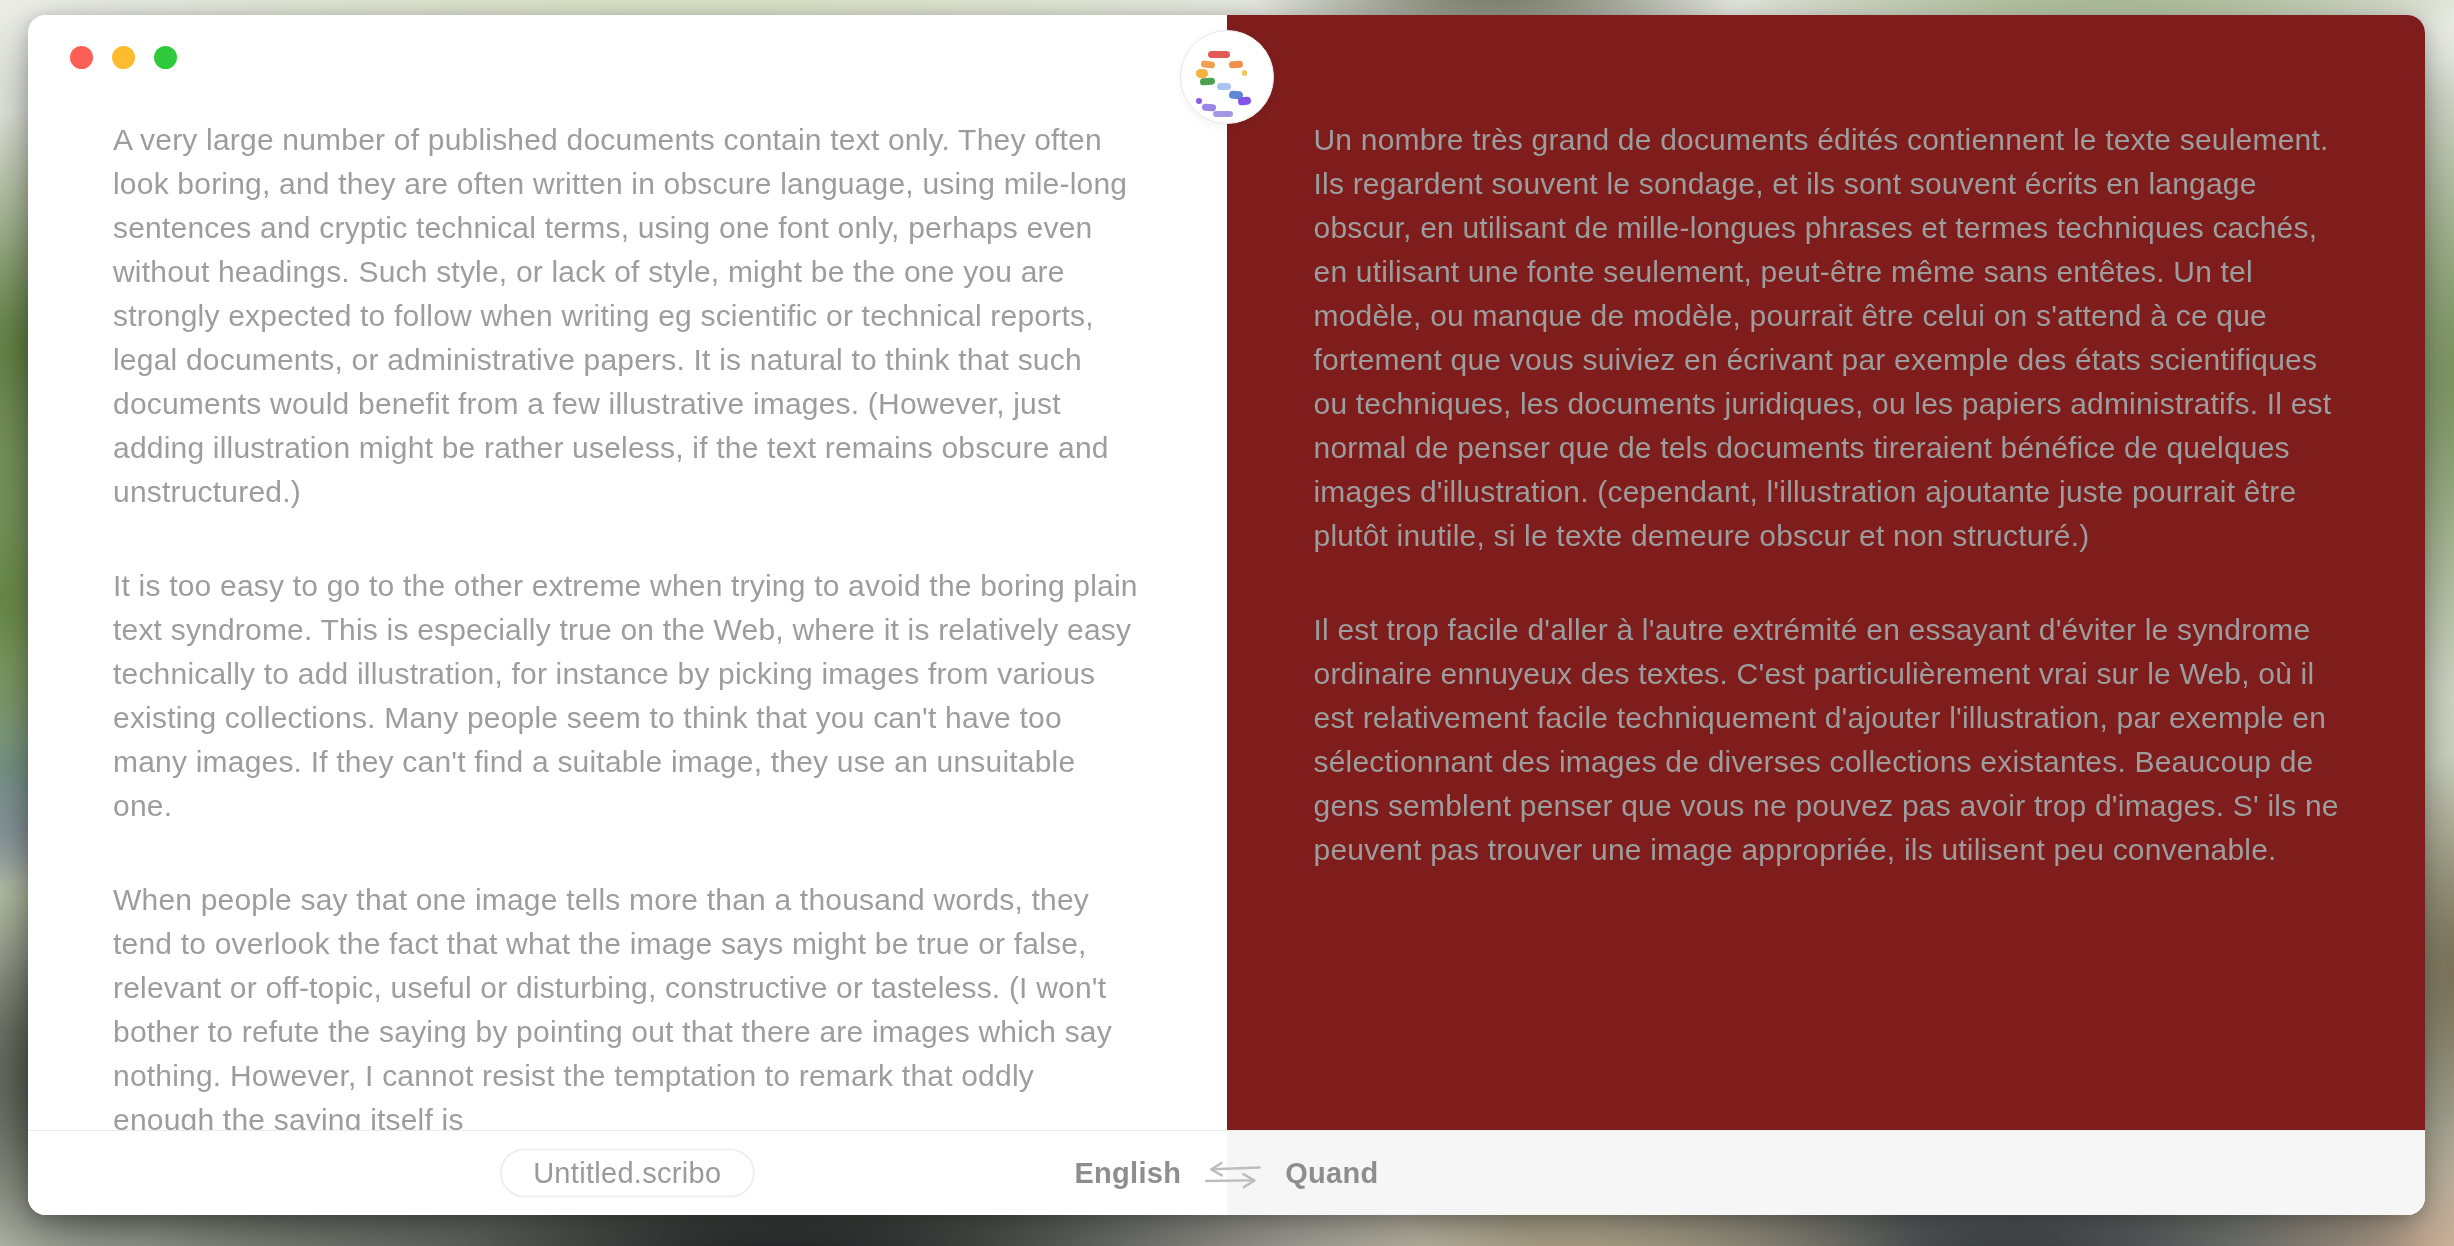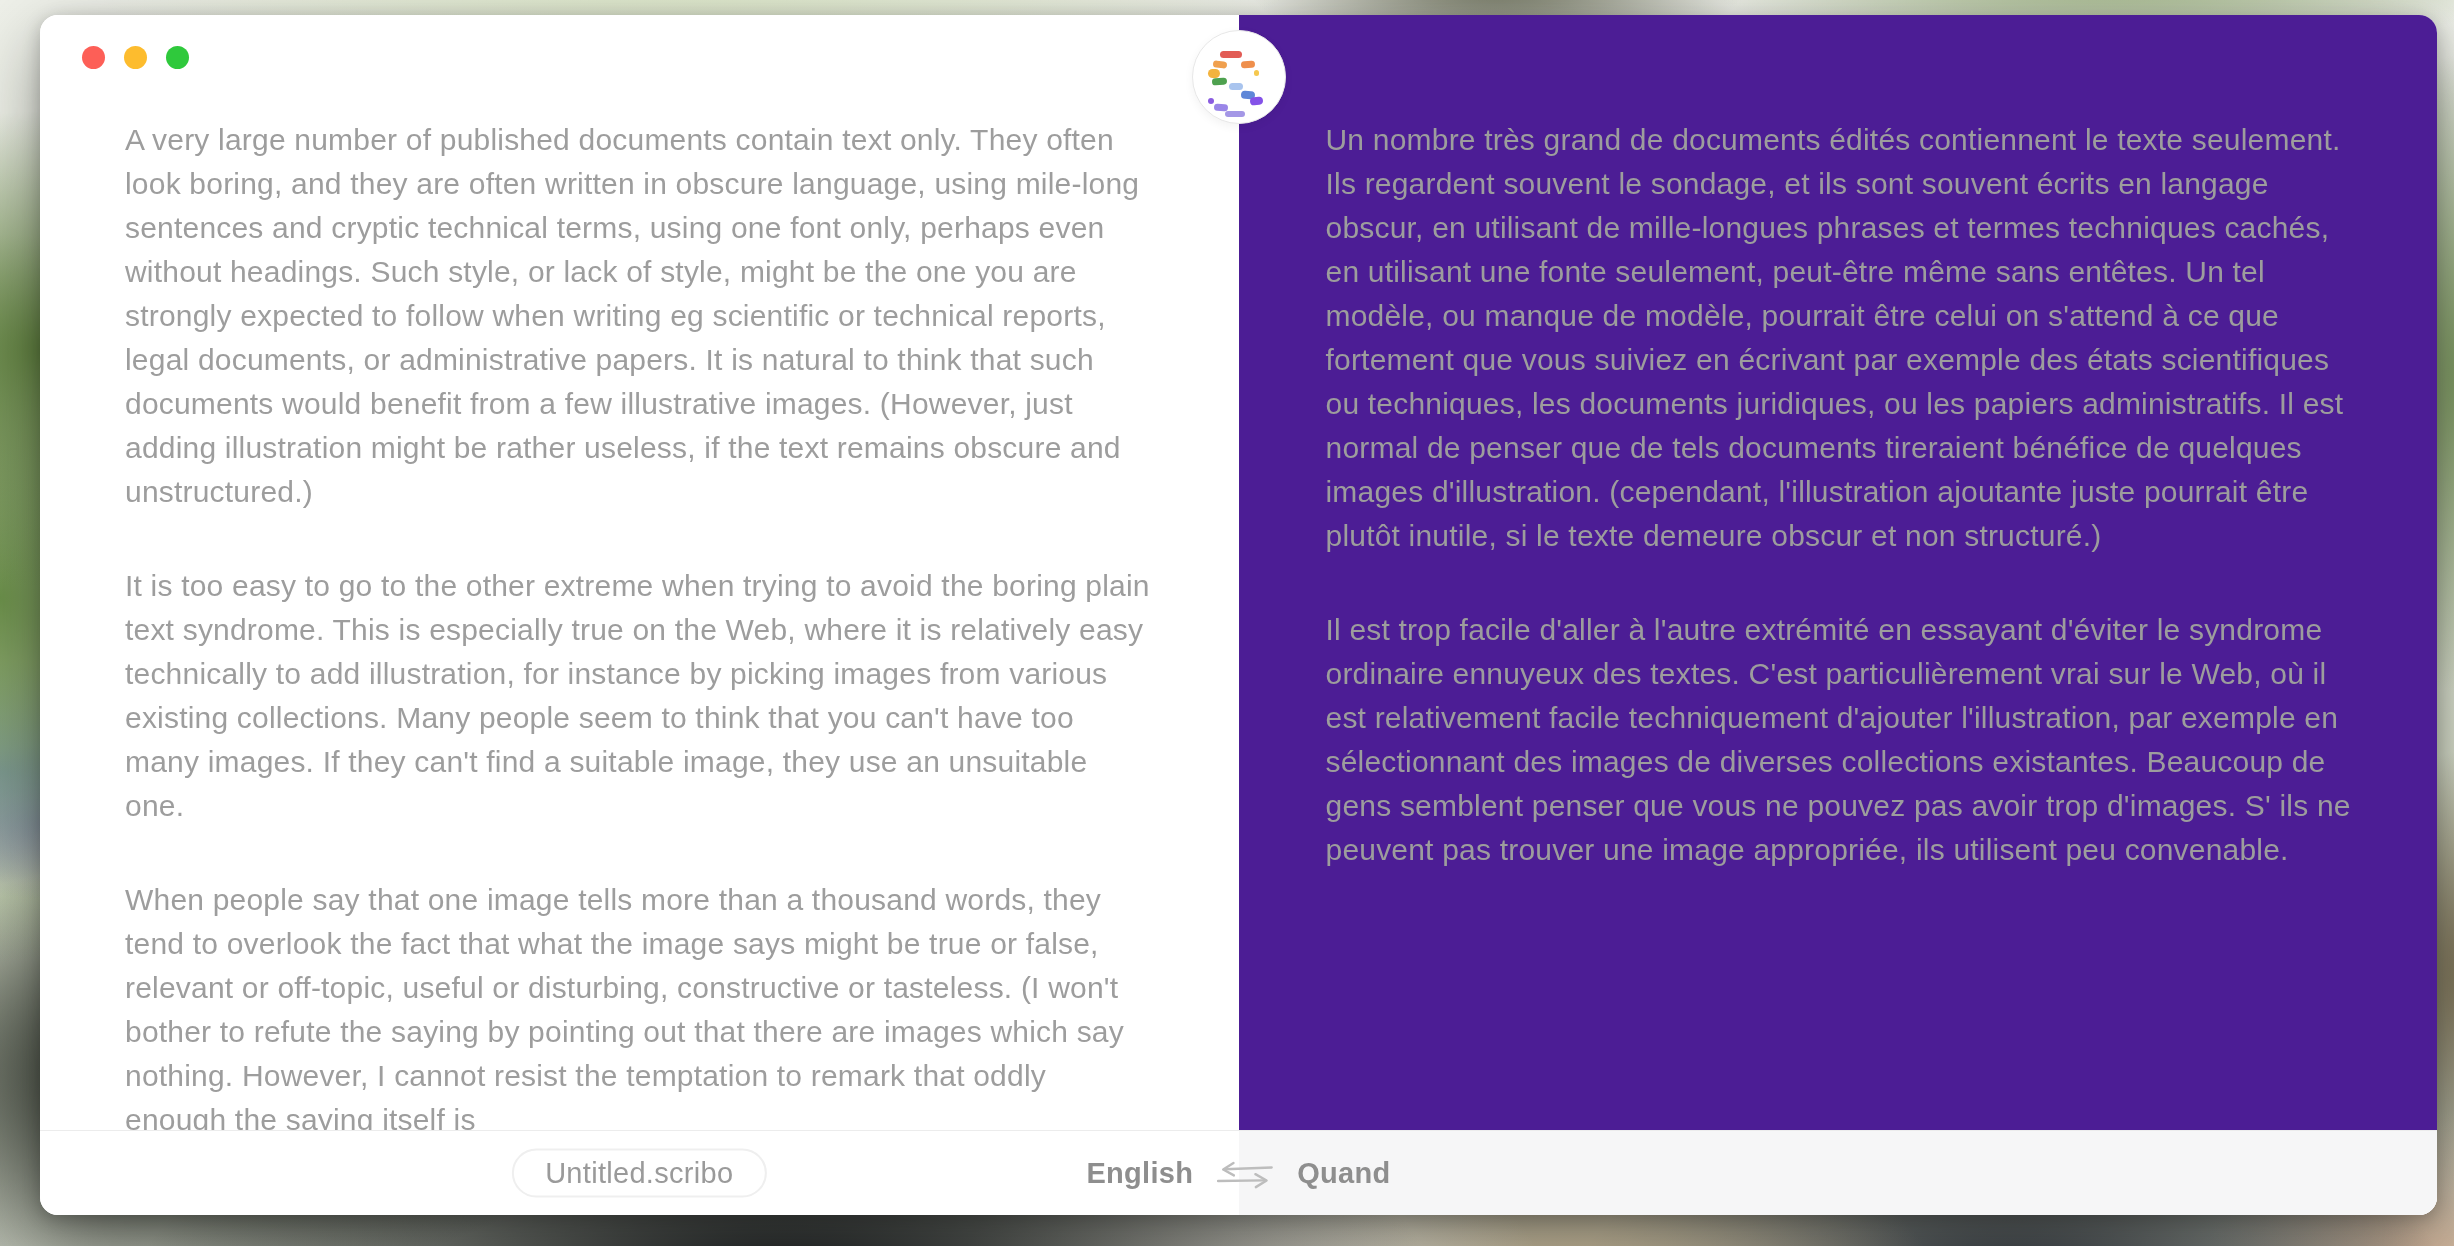--- a/index.html
+++ b/index.html
@@ -20,30 +20,30 @@
       radial-gradient(ellipse 320px 210px at 99% 101%, rgba(212,178,150,.9), rgba(212,178,150,0) 70%),
       radial-gradient(ellipse 280px 460px at 101% 30%, rgba(112,144,80,.95), rgba(112,144,80,0) 70%),
       radial-gradient(ellipse 220px 320px at 101% 78%, rgba(104,88,56,.85), rgba(104,88,56,0) 70%),
       radial-gradient(ellipse 360px 140px at 61% -2%, rgba(62,66,40,.8), rgba(62,66,40,0) 70%),
       radial-gradient(ellipse 900px 220px at 28% -4%, rgba(214,228,188,.9), rgba(214,228,188,0) 70%),
       radial-gradient(ellipse 620px 170px at 86% -4%, rgba(122,152,86,.9), rgba(122,152,86,0) 70%),
       linear-gradient(180deg,#eef0e9 0%,#e2e7d8 38%,#d6ddc9 68%,#b9beb1 100%);
   }
 
   .window{
-    position:absolute; left:40px; top:15px; width:2397px; height:1200px;
+    position:absolute; left:28px; top:15px; width:2397px; height:1200px;
     border-radius:18px; overflow:hidden; background:#fff;
     box-shadow:0 25px 70px rgba(0,0,0,.38), 0 4px 18px rgba(0,0,0,.22);
     display:flex; flex-direction:column;
   }
 
   .content{ flex:1; display:flex; min-height:0; }
   .pane{ width:50%; overflow:hidden; }
   .pane-left{ background:#ffffff; padding:103px 88px 0 85px; }
-  .pane-right{ background:#4c1d95; padding:103px 82px 0 87px; }
+  .pane-right{ background:#7f1d1d; padding:103px 82px 0 87px; }
   .pane p{
     font-size:30px; line-height:44px; font-weight:300;
     color:#9d9d9d; letter-spacing:.2px; margin-bottom:50px;
   }
 
   .traffic{ position:absolute; left:42px; top:31px; display:flex; gap:19px; z-index:5; }
   .traffic .dot{ width:23px; height:23px; border-radius:50%; }
 
   .logo{
     position:absolute; left:50%; top:15px; transform:translateX(-50%);

